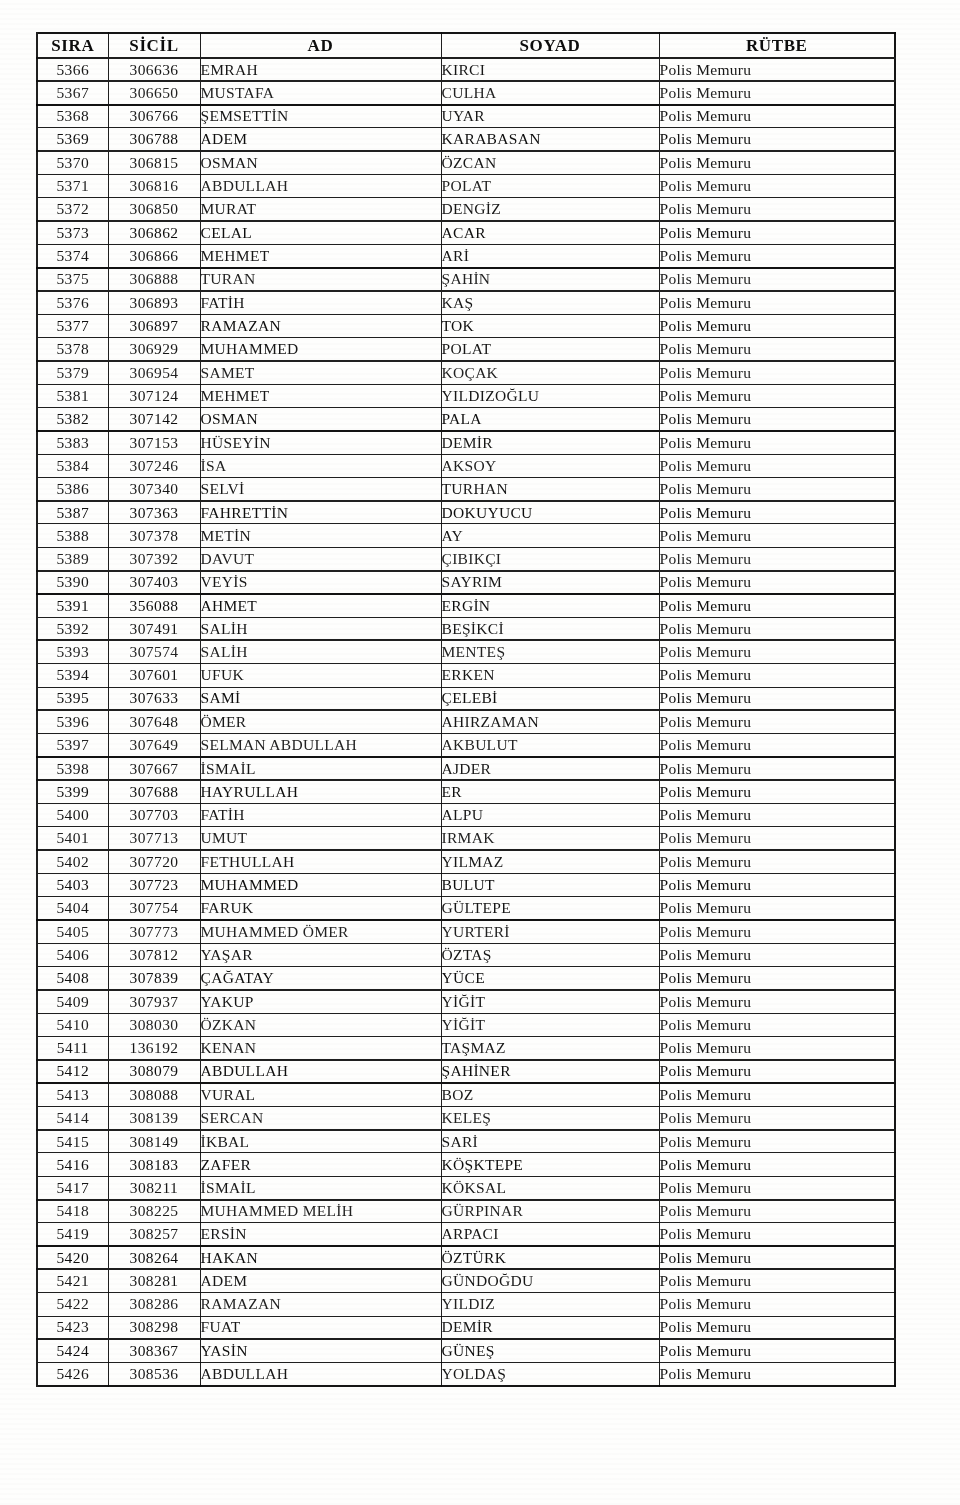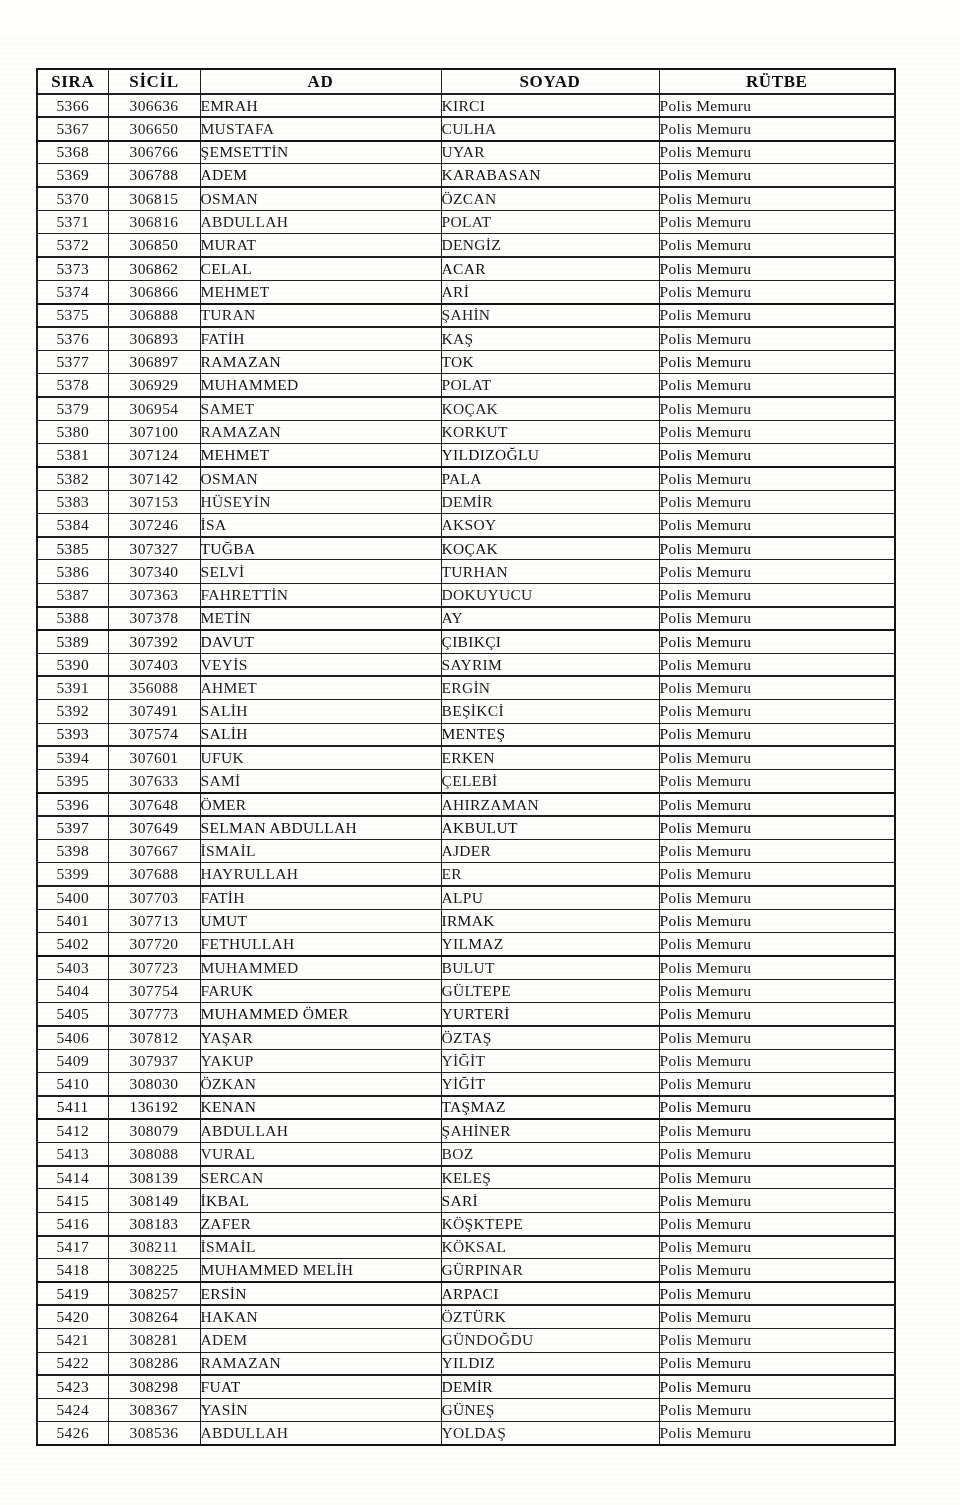--- a/index.html
+++ b/index.html
@@ -14,21 +14,20 @@
     color: #141414;
     position: relative;
     overflow: hidden;
   }
   .page {
     position: absolute;
     inset: 0;
     background:
       repeating-linear-gradient(0deg, rgba(0,0,0,0.012) 0 2px, transparent 2px 5px),
       #fefefd;
-    margin-top: 36px;
   }
   table.roster {
     position: absolute;
     left: 36px;
     top: 32px;
     width: 858px;
     border-collapse: collapse;
     table-layout: fixed;
   }
   table.roster col.c-sira  { width: 71px; }
@@ -198,27 +197,20 @@
           <td class="txt">Polis Memuru</td>
         </tr>
         <tr>
           <td class="num">5379</td>
           <td class="num">306954</td>
           <td class="txt">SAMET</td>
           <td class="txt">KOÇAK</td>
           <td class="txt">Polis Memuru</td>
         </tr>
         <tr>
-          <td class="num">5380</td>
-          <td class="num">307100</td>
-          <td class="txt">RAMAZAN</td>
-          <td class="txt">KORKUT</td>
-          <td class="txt">Polis Memuru</td>
-        </tr>
-        <tr>
           <td class="num">5381</td>
           <td class="num">307124</td>
           <td class="txt">MEHMET</td>
           <td class="txt">YILDIZOĞLU</td>
           <td class="txt">Polis Memuru</td>
         </tr>
         <tr>
           <td class="num">5382</td>
           <td class="num">307142</td>
           <td class="txt">OSMAN</td>
@@ -233,27 +225,20 @@
           <td class="txt">Polis Memuru</td>
         </tr>
         <tr>
           <td class="num">5384</td>
           <td class="num">307246</td>
           <td class="txt">İSA</td>
           <td class="txt">AKSOY</td>
           <td class="txt">Polis Memuru</td>
         </tr>
         <tr>
-          <td class="num">5385</td>
-          <td class="num">307327</td>
-          <td class="txt">TUĞBA</td>
-          <td class="txt">KOÇAK</td>
-          <td class="txt">Polis Memuru</td>
-        </tr>
-        <tr>
           <td class="num">5386</td>
           <td class="num">307340</td>
           <td class="txt">SELVİ</td>
           <td class="txt">TURHAN</td>
           <td class="txt">Polis Memuru</td>
         </tr>
         <tr>
           <td class="num">5387</td>
           <td class="num">307363</td>
           <td class="txt">FAHRETTİN</td>
@@ -384,20 +369,27 @@
           <td class="num">307773</td>
           <td class="txt">MUHAMMED ÖMER</td>
           <td class="txt">YURTERİ</td>
           <td class="txt">Polis Memuru</td>
         </tr>
         <tr>
           <td class="num">5406</td>
           <td class="num">307812</td>
           <td class="txt">YAŞAR</td>
           <td class="txt">ÖZTAŞ</td>
+          <td class="txt">Polis Memuru</td>
+        </tr>
+        <tr>
+          <td class="num">5408</td>
+          <td class="num">307839</td>
+          <td class="txt">ÇAĞATAY</td>
+          <td class="txt">YÜCE</td>
           <td class="txt">Polis Memuru</td>
         </tr>
         <tr>
           <td class="num">5409</td>
           <td class="num">307937</td>
           <td class="txt">YAKUP</td>
           <td class="txt">YİĞİT</td>
           <td class="txt">Polis Memuru</td>
         </tr>
         <tr>

